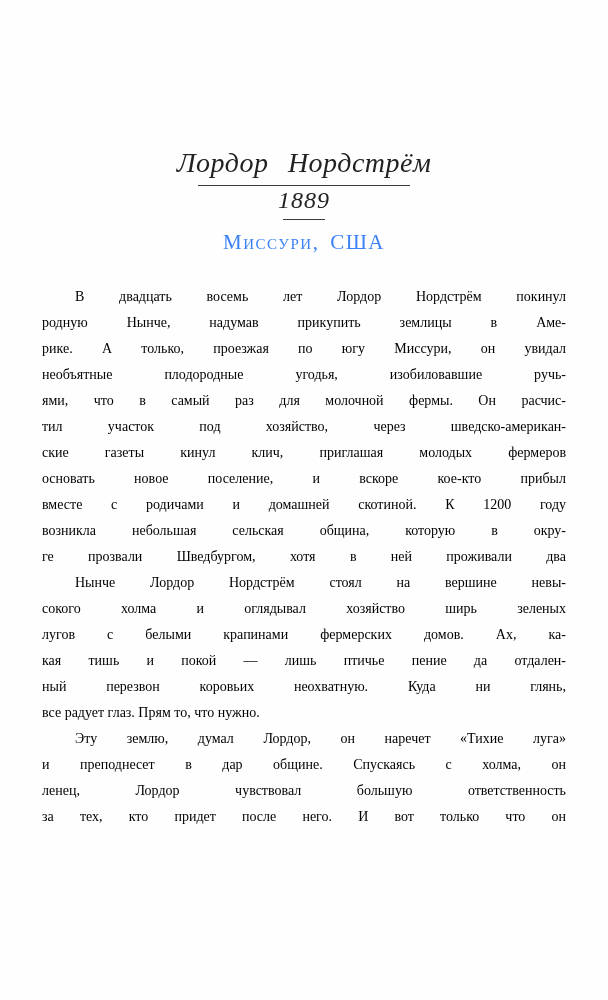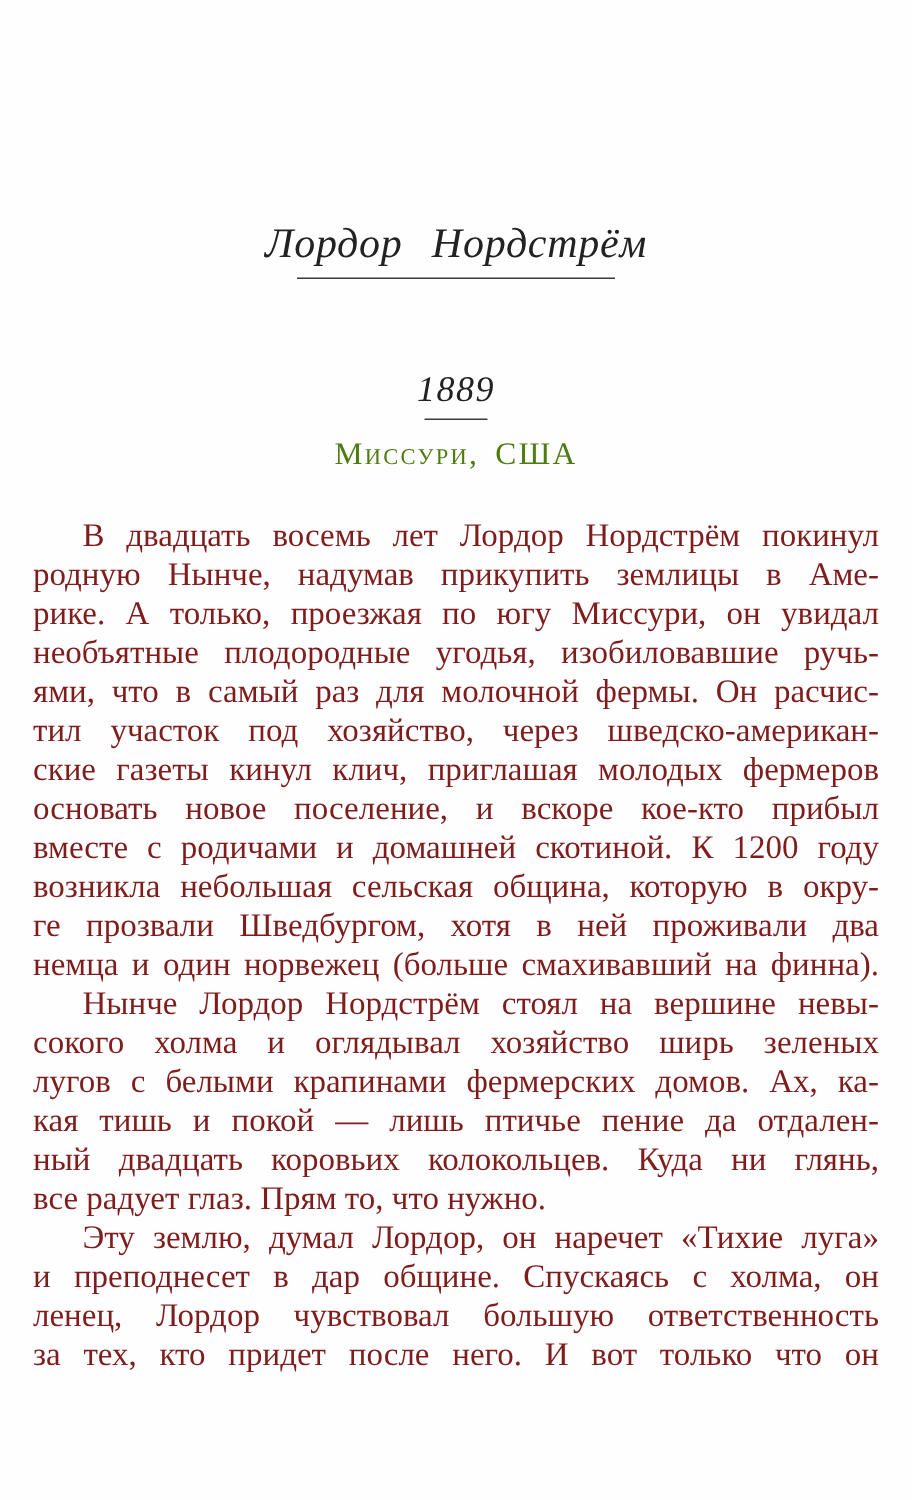--- a/index.html
+++ b/index.html
@@ -10,21 +10,21 @@
   .page {
     position: relative;
     width: 608px;
     height: 1000px;
     margin: 0 auto;
     background: #fefefe;
     color: #1e1e1e;
     font-family: "Liberation Serif", "DejaVu Serif", serif;
     overflow: hidden;
     box-sizing: border-box;
-    padding: 0 22px;
+    padding: 0 42px;
   }
   
   .title-block {
     margin-top: 146px;
     text-align: center;
   }
   .chapter-title {
     display: inline-block;
     font-style: italic;
     font-size: 28px;
@@ -33,21 +33,20 @@
     word-spacing: 12px;
     color: #222222;
   }
   .title-rule {
     width: 212px;
     height: 1px;
     background: #3a3a3a;
     margin: 5px auto 0 auto;
   }
   .year-block {
-    margin-top: 60px;
     text-align: center;
   }
   .chapter-year {
     display: inline-block;
     font-style: italic;
     font-size: 24px;
     line-height: 1.2;
     letter-spacing: 1px;
     color: #222222;
     font-feature-settings: "onum" 1;
@@ -59,28 +58,28 @@
     margin: 5px auto 0 auto;
   }
   .chapter-location {
     margin-top: 9px;
     text-align: center;
     font-variant-caps: small-caps;
     font-size: 21px;
     line-height: 1.25;
     letter-spacing: 1.5px;
     word-spacing: 4px;
-    color: #4d7c0f;
+    color: #3b82f6;
   }
   
   .body-text {
     margin-top: 28px;
-    font-size: 22px;
+    font-size: 14px;
     line-height: 26px;
-    color: #7f1d1d;
+    color: #000000;
   }
   .paragraph {
     margin: 0;
     padding: 0;
   }
   .line {
     text-align: justify;
     text-align-last: justify;
     white-space: normal;
   }
@@ -115,29 +114,28 @@
       <div class="line">родную Нынче, надумав прикупить землицы в Аме-</div>
       <div class="line">рике. А только, проезжая по югу Миссури, он увидал</div>
       <div class="line">необъятные плодородные угодья, изобиловавшие ручь-</div>
       <div class="line">ями, что в самый раз для молочной фермы. Он расчис-</div>
       <div class="line">тил участок под хозяйство, через шведско-американ-</div>
       <div class="line">ские газеты кинул клич, приглашая молодых фермеров</div>
       <div class="line">основать новое поселение, и вскоре кое-кто прибыл</div>
       <div class="line">вместе с родичами и домашней скотиной. К 1200 году</div>
       <div class="line">возникла небольшая сельская община, которую в окру-</div>
       <div class="line">ге прозвали Шведбургом, хотя в ней проживали два</div>
-      <div class="line">немца и один норвежец (больше смахивавший на финна).</div>
     </div>
 
     <div class="paragraph">
       <div class="line indent">Нынче Лордор Нордстрём стоял на вершине невы-</div>
       <div class="line">сокого холма и оглядывал хозяйство ширь зеленых</div>
       <div class="line">лугов с белыми крапинами фермерских домов. Ах, ка-</div>
       <div class="line">кая тишь и покой — лишь птичье пение да отдален-</div>
-      <div class="line">ный двадцать коровьих колокольцев. Куда ни глянь,</div>
+      <div class="line">ный перезвон коровьих неохватную. Куда ни глянь,</div>
       <div class="line para-end">все радует глаз. Прям то, что нужно.</div>
     </div>
 
     <div class="paragraph">
       <div class="line indent">Эту землю, думал Лордор, он наречет «Тихие луга»</div>
       <div class="line">и преподнесет в дар общине. Спускаясь с холма, он</div>
       <div class="line">ленец, Лордор чувствовал большую ответственность</div>
       <div class="line">за тех, кто придет после него. И вот только что он</div>
     </div>
 

